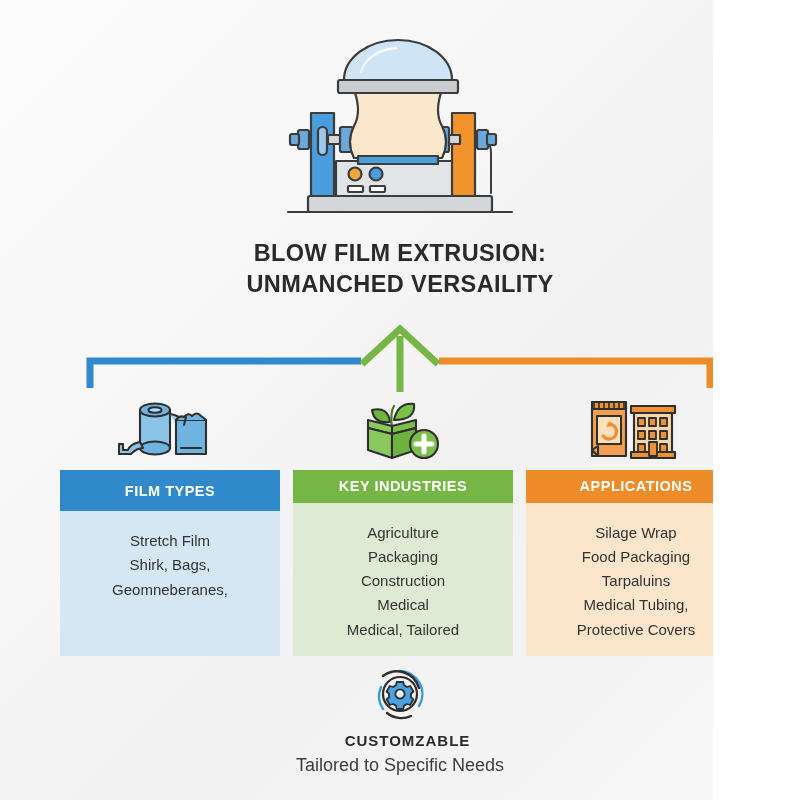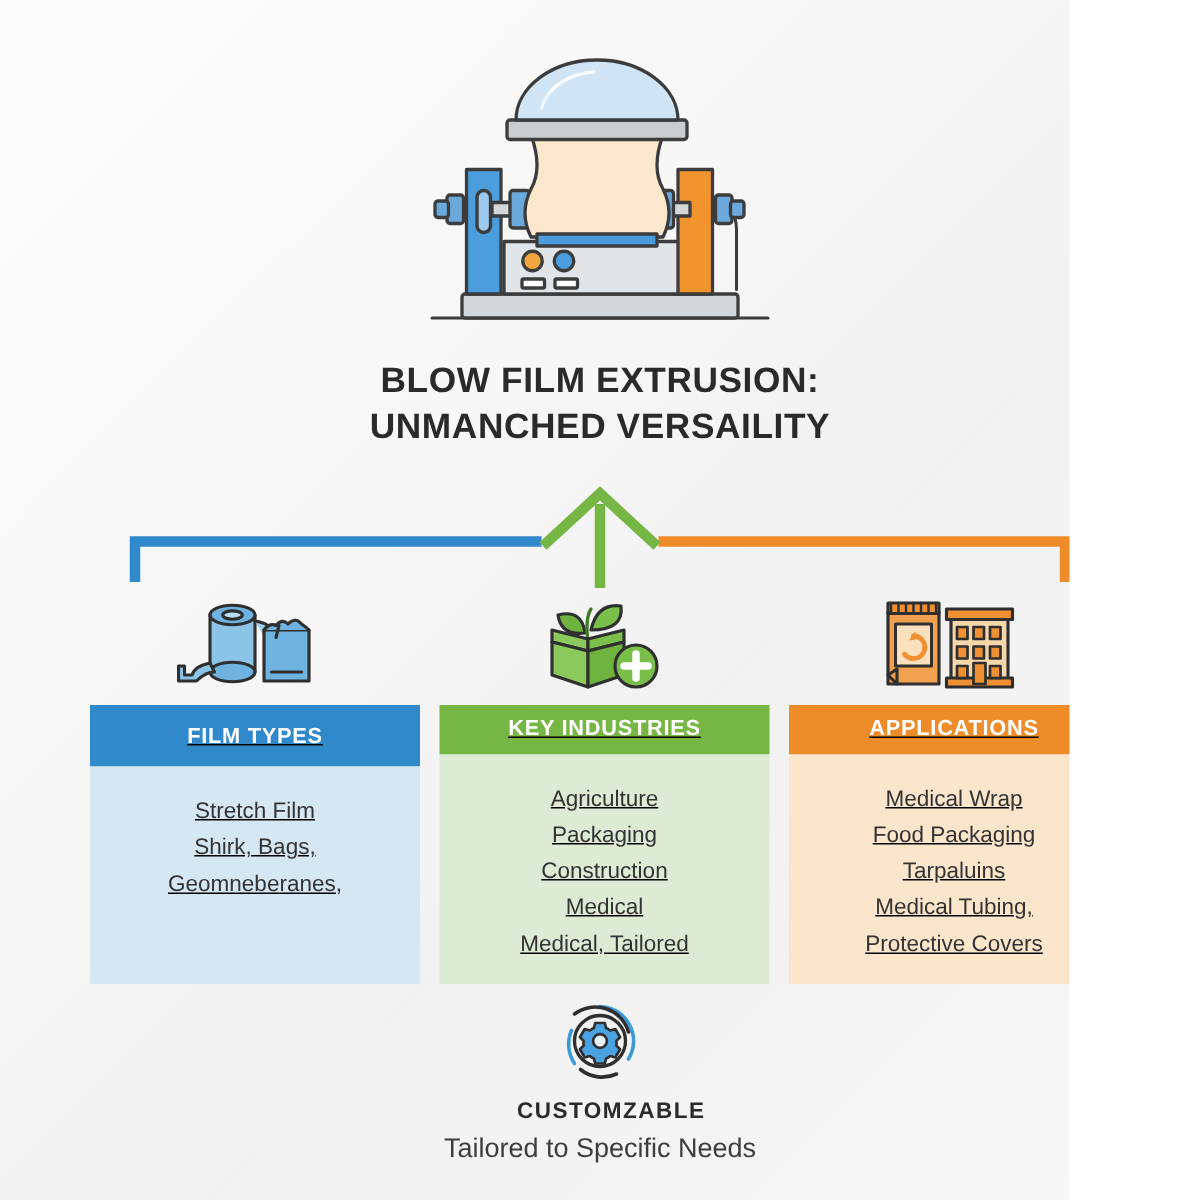--- a/index.html
+++ b/index.html
@@ -90,21 +90,20 @@
     top: 470px;
     width: 686px;
     height: 186px;
     display: flex;
     justify-content: space-between;
   }
   .card {
     width: 220px;
     display: flex;
     flex-direction: column;
-    text-decoration: underline;
   }
   .card-header {
     height: 41px;
     display: flex;
     align-items: center;
     justify-content: center;
     color: #ffffff;
     font-weight: bold;
     font-size: 14.5px;
     letter-spacing: 0.5px;
@@ -319,21 +318,21 @@
         <span class="item">Packaging</span>
         <span class="item">Construction</span>
         <span class="item">Medical</span>
         <span class="item">Medical, Tailored</span>
       </div>
     </div>
 
     <div class="card applications">
       <div class="card-header">APPLICATIONS</div>
       <div class="card-body">
-        <span class="item">Medical Wrap</span>
+        <span class="item">Silage Wrap</span>
         <span class="item">Food Packaging</span>
         <span class="item">Tarpaluins</span>
         <span class="item">Medical Tubing,</span>
         <span class="item">Protective Covers</span>
       </div>
     </div>
   </div>
 
   <div class="footer">
     <div class="footer-icon">

